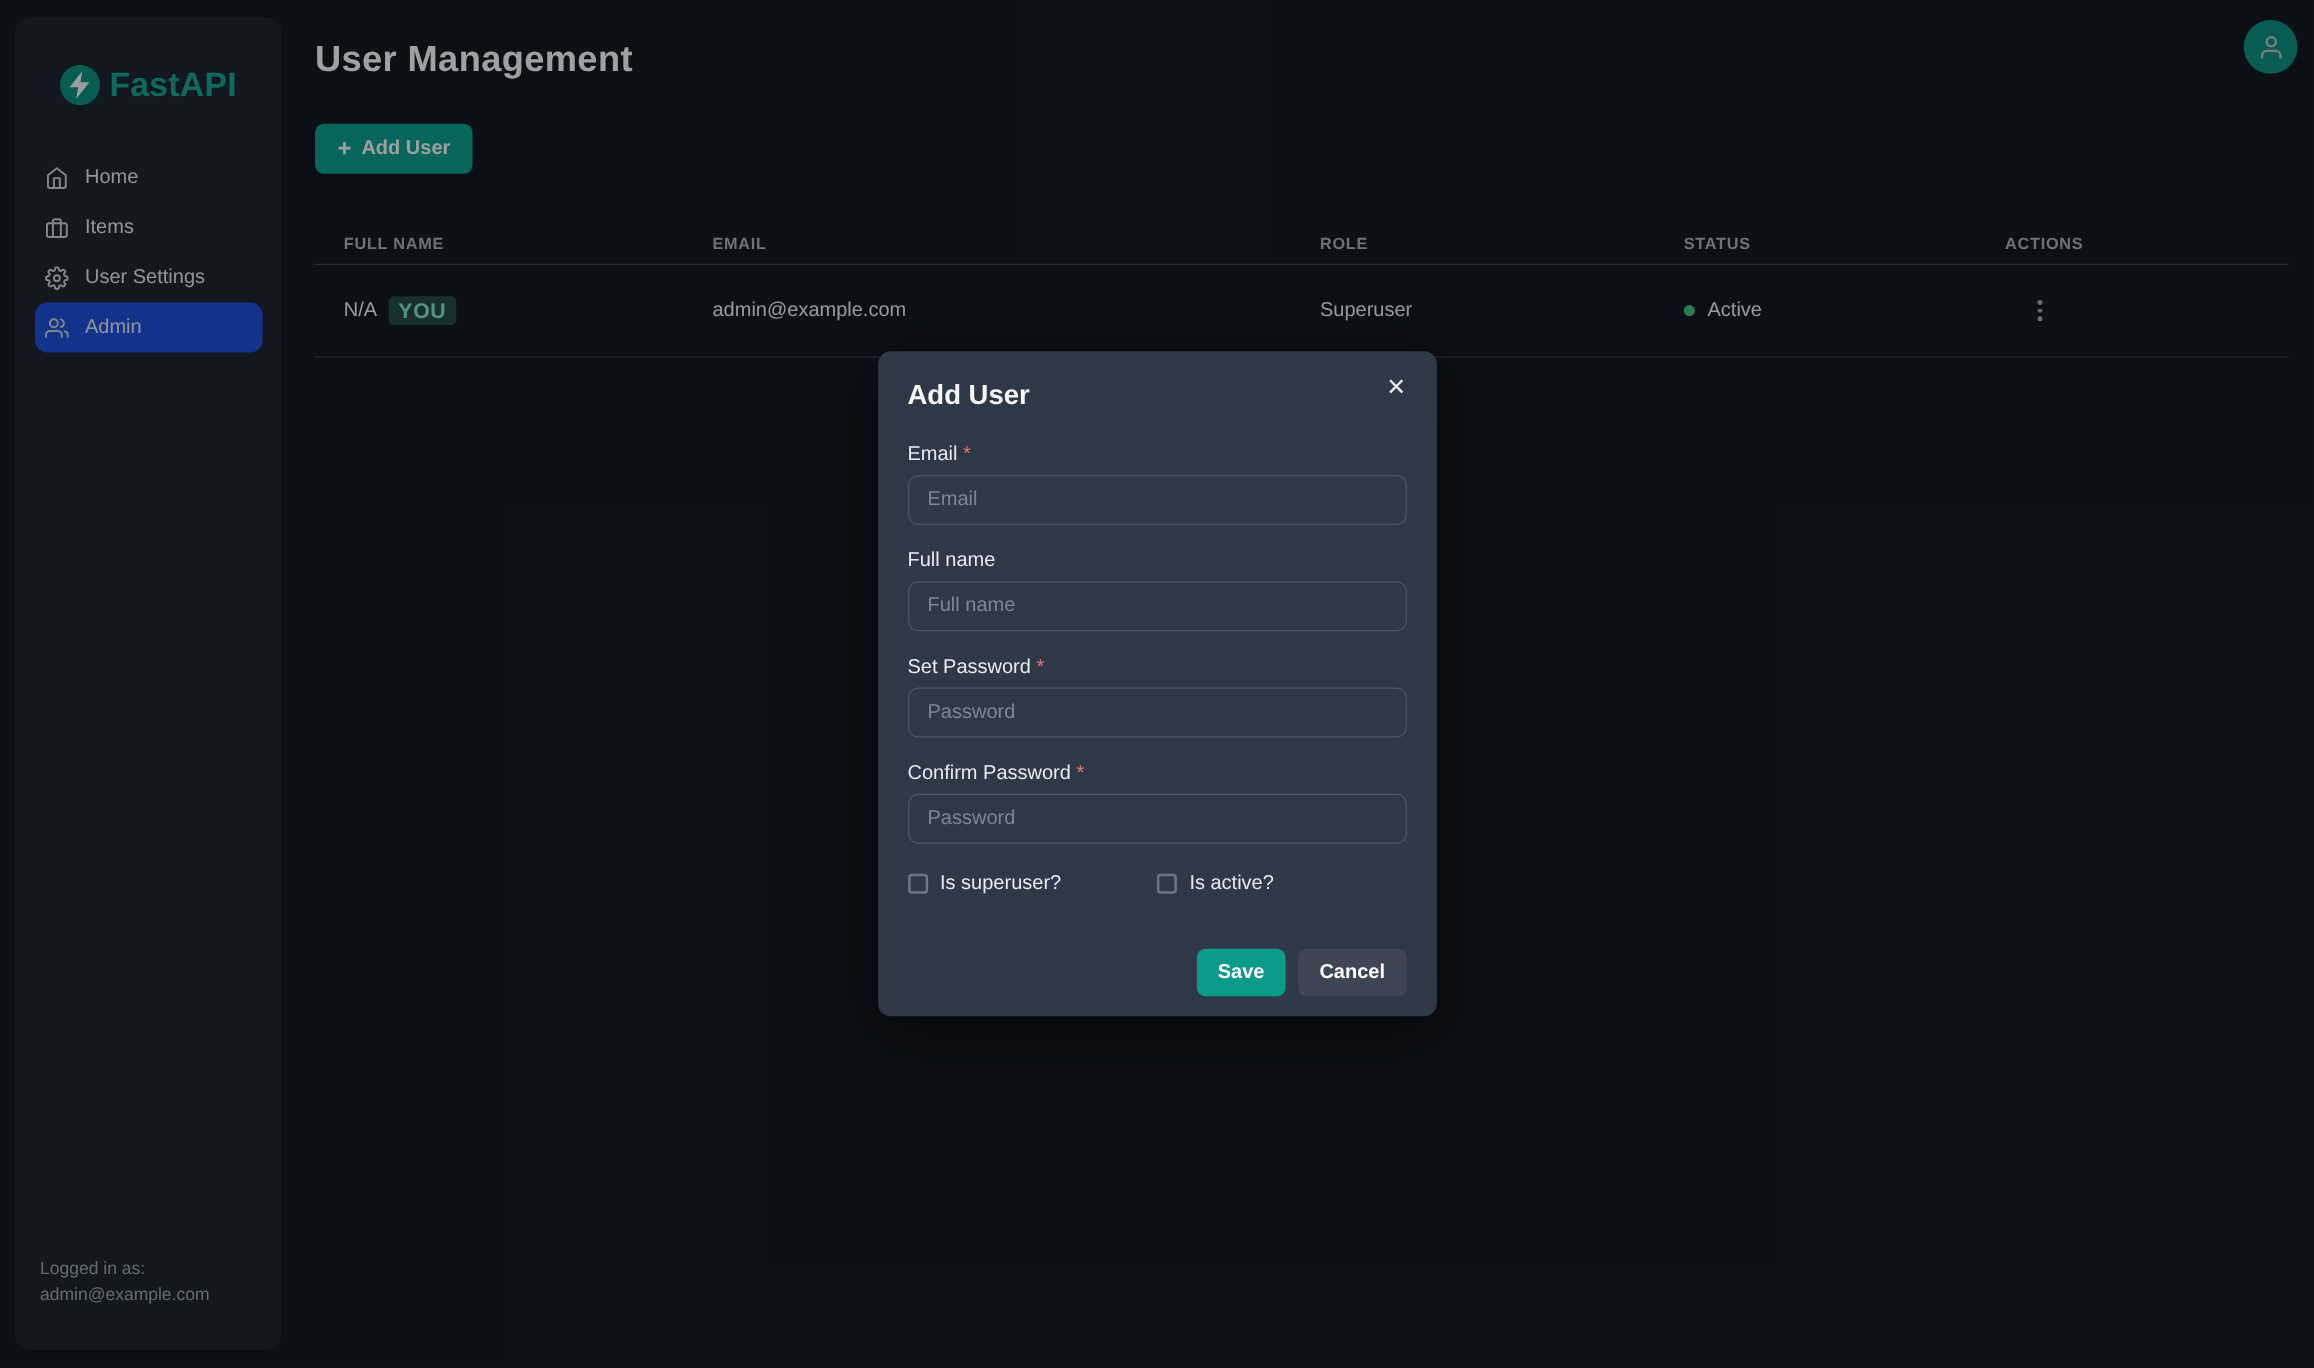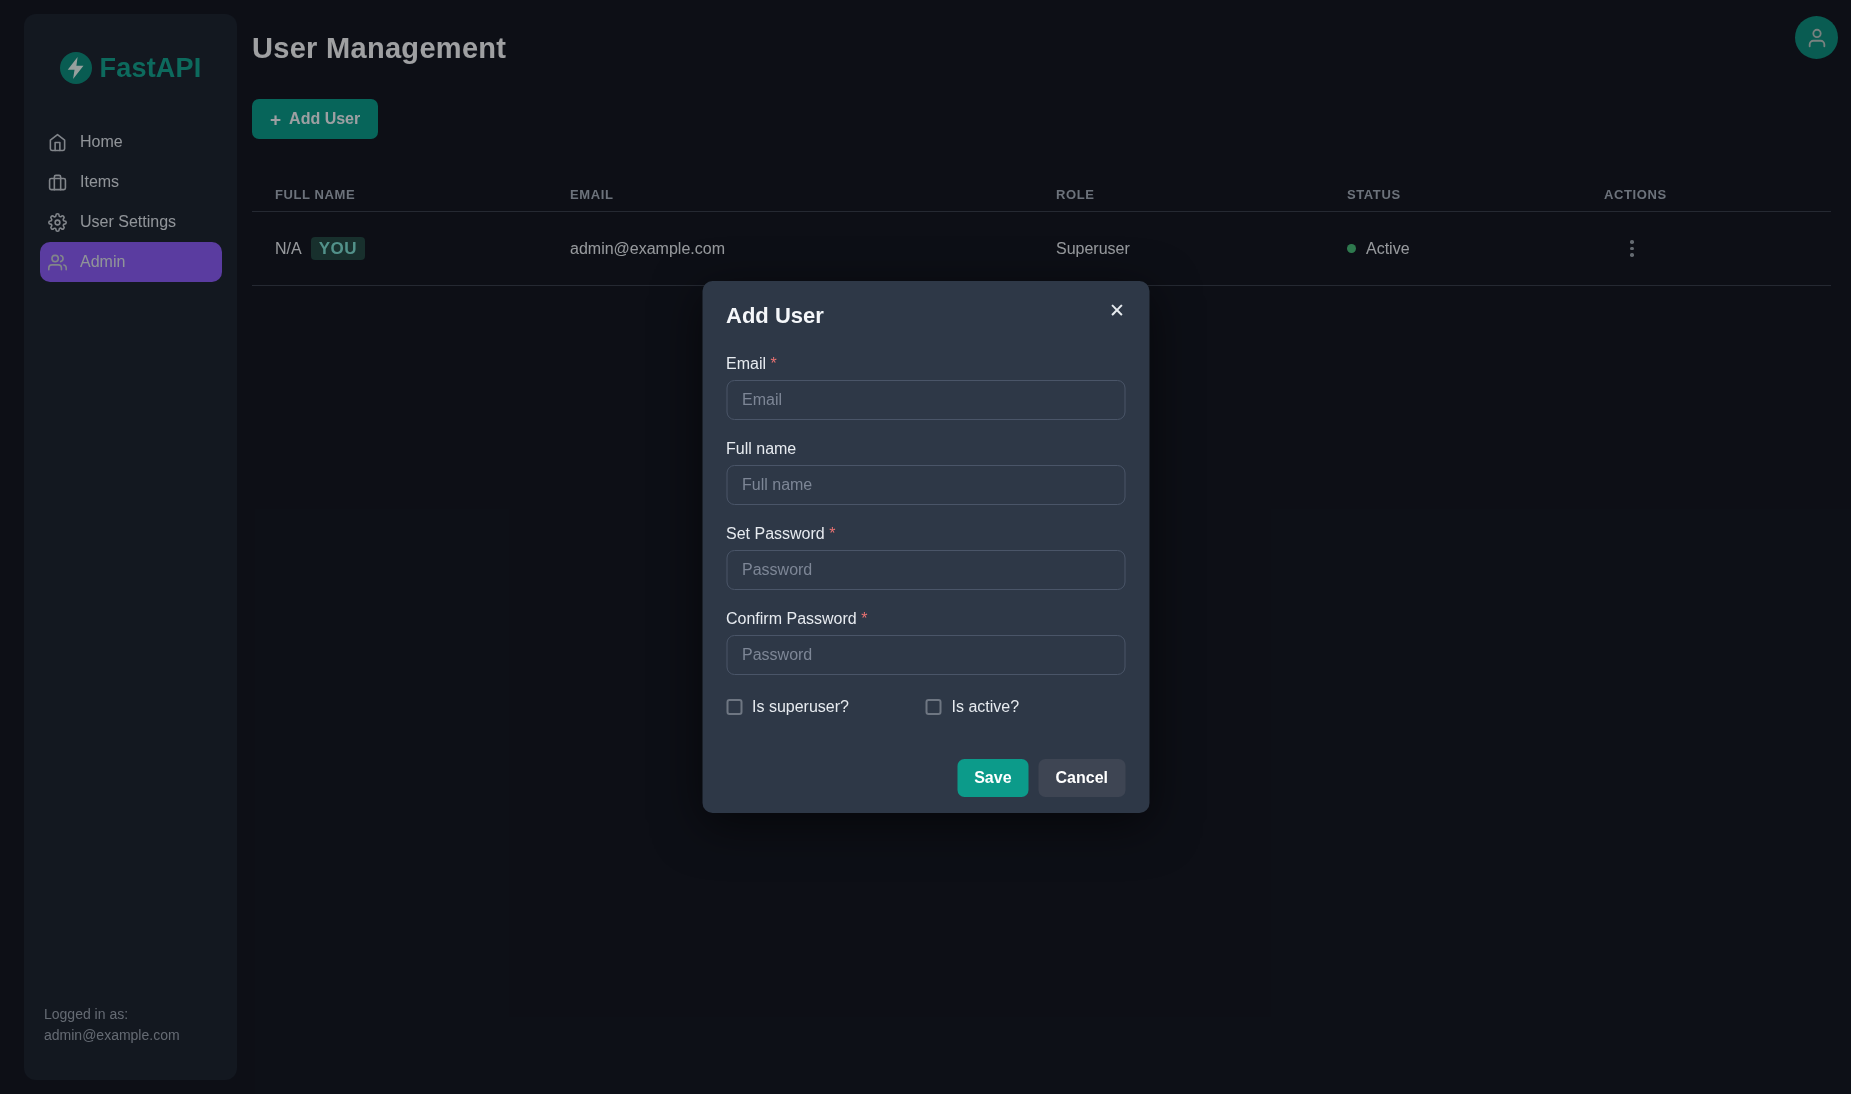--- a/index.html
+++ b/index.html
@@ -6,36 +6,36 @@
   html,body { width:1851px; height:1094px; overflow:hidden; }
   body {
     font-family: "Liberation Sans", "DejaVu Sans", sans-serif;
     background:#141823;
     color:#dfe4ea;
     position:relative;
   }
 
   
   .sidebar {
-    position:absolute; left:24px; top:14px; width:213px; height:1066px;
+    position:absolute; left:12px; top:14px; width:213px; height:1066px;
     background:#1e2532; border-radius:12px; z-index:1;
   }
   .logo-row {
     display:flex; align-items:center; justify-content:center; gap:8px;
     padding-top:38px;
   }
   .logo-mark { width:32px; height:32px; flex:0 0 auto; }
   .logo-text { font-size:27px; font-weight:700; color:#14a390; letter-spacing:0.2px; }
   .nav { margin:38px 15px 0 16px; display:flex; flex-direction:column; gap:0; }
   .nav-item {
     display:flex; align-items:center; gap:13px;
     height:40px; padding:0 8px; border-radius:10px;
     font-size:16px; color:#dde3ea; cursor:pointer;
   }
-  .nav-item.active { background:#8b5cf6; }
+  .nav-item.active { background:#1d4ed8; }
   .nav-item svg { flex:0 0 auto; }
   .sidebar-footer {
     position:absolute; left:20px; bottom:34px;
     font-size:14px; color:#9aa3b0; line-height:21px;
   }
 
   
   .main { position:absolute; left:252px; top:0; right:20px; z-index:1; }
   .page-title {
     margin-top:32px; font-size:29px; font-weight:700; color:#f4f6f9;

